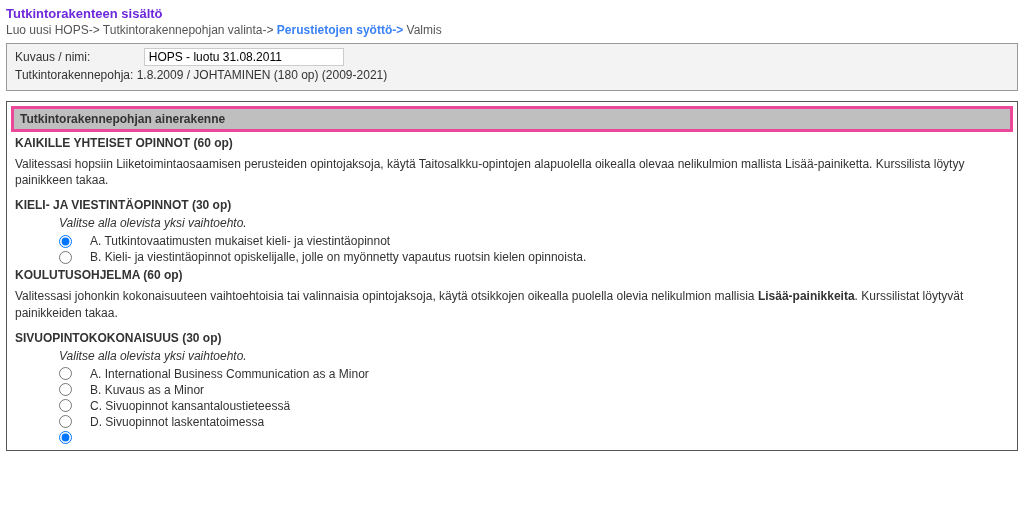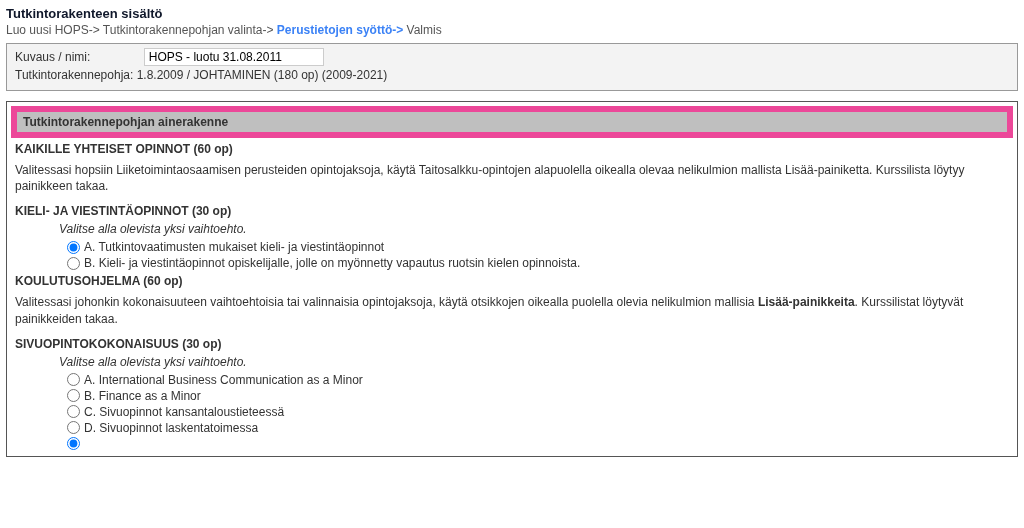--- a/index.html
+++ b/index.html
@@ -8,21 +8,21 @@
       padding: 6px;
       font-family: Verdana, Geneva, sans-serif;
       font-size: 12px;
       color: #333;
       background: #fff;
       width: 1024px;
     }
     .page-title {
       font-weight: bold;
       font-size: 13px;
-      color: #0f172a;
+      color: #6d28d9;
       margin-bottom: 2px;
     }
     .breadcrumb {
       font-size: 12px;
       color: #555;
       margin-bottom: 6px;
     }
     .breadcrumb .active { font-weight: bold; color: #3b82f6; }
     .info-box {
       border: 1px solid #999;
@@ -30,35 +30,35 @@
       padding: 4px 8px 6px 8px;
       margin-bottom: 10px;
     }
     .info-row { line-height: 1.5; }
     .info-label { display:inline-block; }
     .info-input {
       font-family: Verdana, Geneva, sans-serif;
       font-size: 12px;
       border: 1px solid #ccc;
       padding: 1px 4px;
-      width: 180px;
+      width: 200px;
       margin-left: 50px;
       background: #fff;
     }
     .content-box {
       border: 1px solid #555;
       background: #fff;
       padding: 4px;
     }
     .subheader {
       background: #bfbfbf;
       font-weight: bold;
       padding: 3px 6px;
       margin: 0 0 4px 0;
-      border: 6px solid #ec4899;
+      border: 3px solid #ec4899;
       font-size: 12px;
     }
     .section-title {
       font-weight: bold;
       font-size: 12px;
       margin: 4px 0 4px 0;
       padding-left: 4px;
     }
     .section-text {
       font-size: 12px;
@@ -68,24 +68,24 @@
     .section-text b { font-weight: bold; }
     .options {
       padding-left: 48px;
       font-size: 12px;
     }
     .option-instruction {
       margin: 4px 0 4px 0;
       font-style: italic;
     }
     .option-row {
-      margin: 2px 8px;
+      margin: 2px 0;
       display: flex;
       align-items: center;
-      gap: 4px;
+      gap: 18px;
     }
     .option-row input[type="radio"] {
       margin: 0;
     }
   </style>
 </head>
 <body>
 
 <div class="page-title">Tutkintorakenteen sisältö</div>
 
@@ -133,21 +133,21 @@
 
   <div class="section-title">SIVUOPINTOKOKONAISUUS (30 op)</div>
   <div class="options">
     <div class="option-instruction">Valitse alla olevista yksi vaihtoehto.</div>
     <div class="option-row">
       <input type="radio" name="minor" style="">
       <span>A. International Business Communication as a Minor</span>
     </div>
     <div class="option-row">
       <input type="radio" name="minor" style="">
-      <span>B. Finance as a Minor</span>
+      <span>B. Kuvaus as a Minor</span>
     </div>
     <div class="option-row">
       <input type="radio" name="minor" style="">
       <span>C. Sivuopinnot kansantaloustieteessä</span>
     </div>
     <div class="option-row">
       <input type="radio" name="minor" style="">
       <span>D. Sivuopinnot laskentatoimessa</span>
     </div>
     <div class="option-row">

